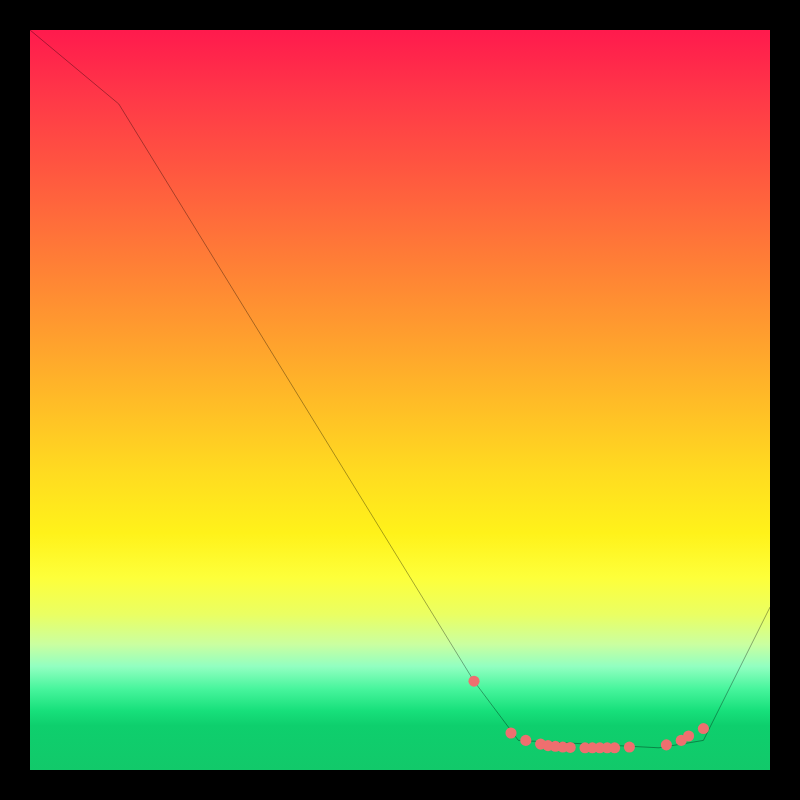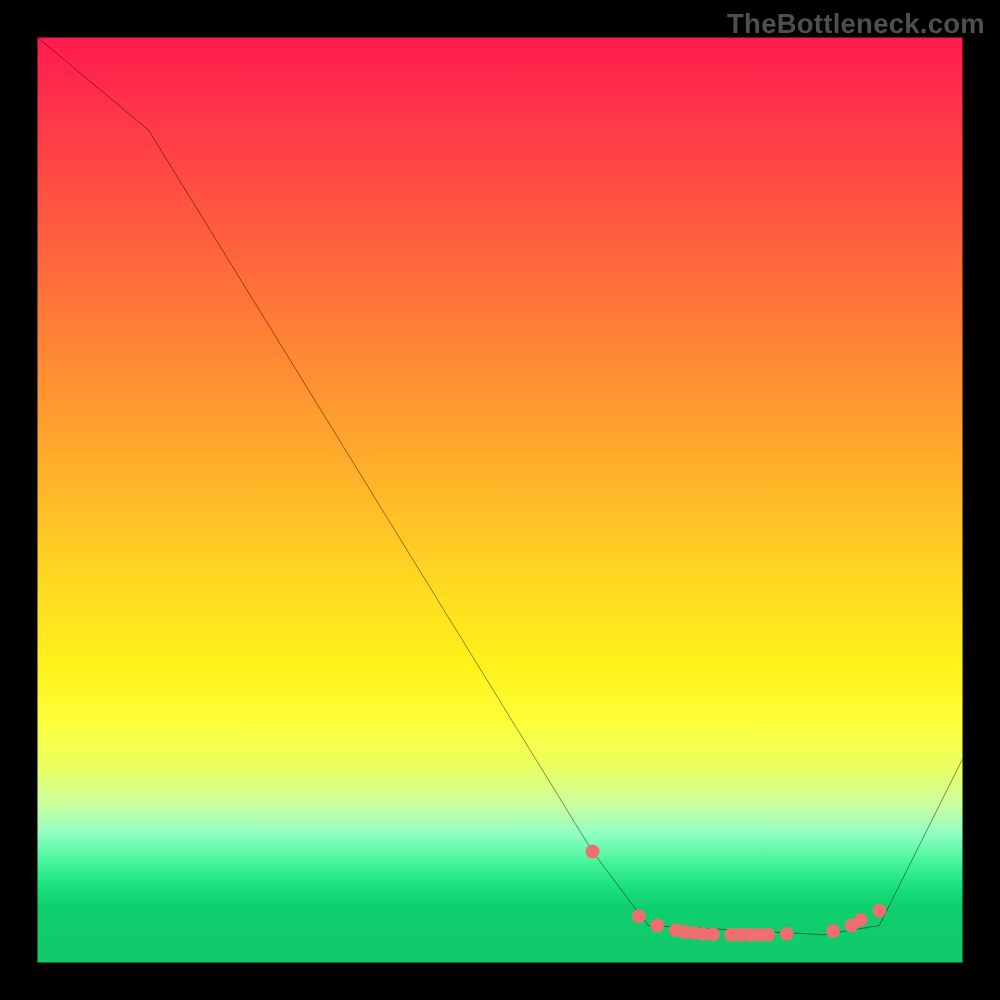--- a/index.html
+++ b/index.html
@@ -59,21 +59,20 @@
     display: block;
     width: 740px;
     height: 740px;
   }
 </style>
 </head>
 <body>
 
 <div class="frame">
 
-  <div class="watermark">TheBottleneck.com</div>
 
   <div class="plot">
     <svg viewBox="0 0 100 100" preserveAspectRatio="none">
       <polyline fill="none" stroke="#000000" stroke-width="0.35" stroke-linejoin="round" stroke-linecap="round" vector-effect="non-scaling-stroke" points="0.00,0.00 12.00,10.00 60.00,88.00 66.00,96.00 85.00,97.00 91.00,96.00 100.00,78.00"></polyline>
       <g id="marker-group">
           <circle cx="60.00" cy="88.00" r="0.75" fill="#ef6f6f"></circle>
           <circle cx="65.00" cy="95.00" r="0.75" fill="#ef6f6f"></circle>
           <circle cx="67.00" cy="96.00" r="0.75" fill="#ef6f6f"></circle>
           <circle cx="69.00" cy="96.50" r="0.75" fill="#ef6f6f"></circle>
           <circle cx="70.00" cy="96.70" r="0.75" fill="#ef6f6f"></circle>

